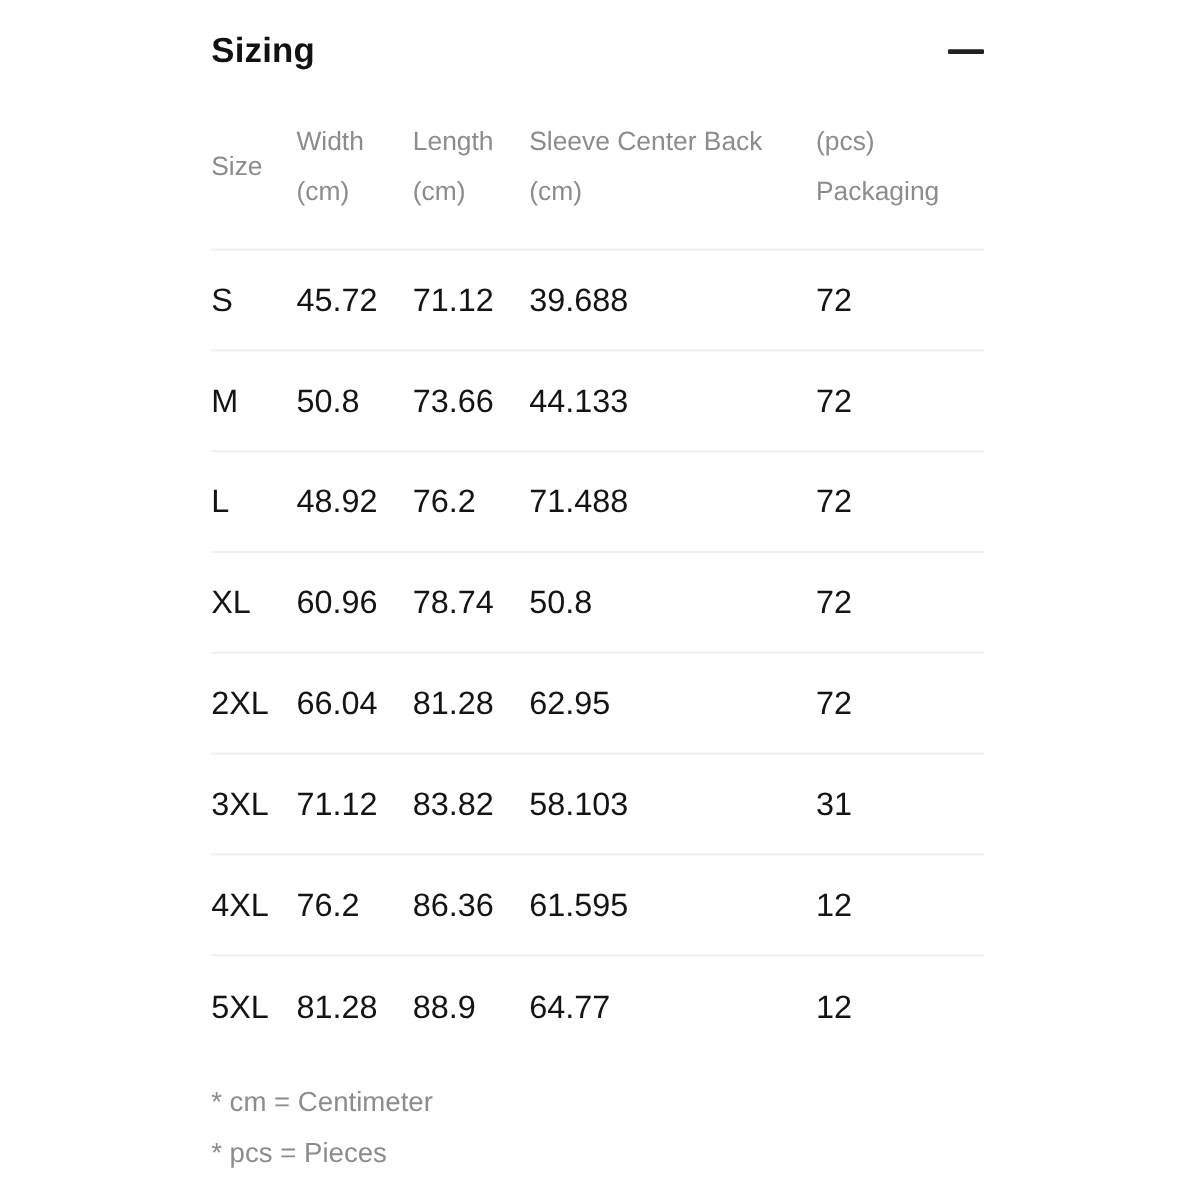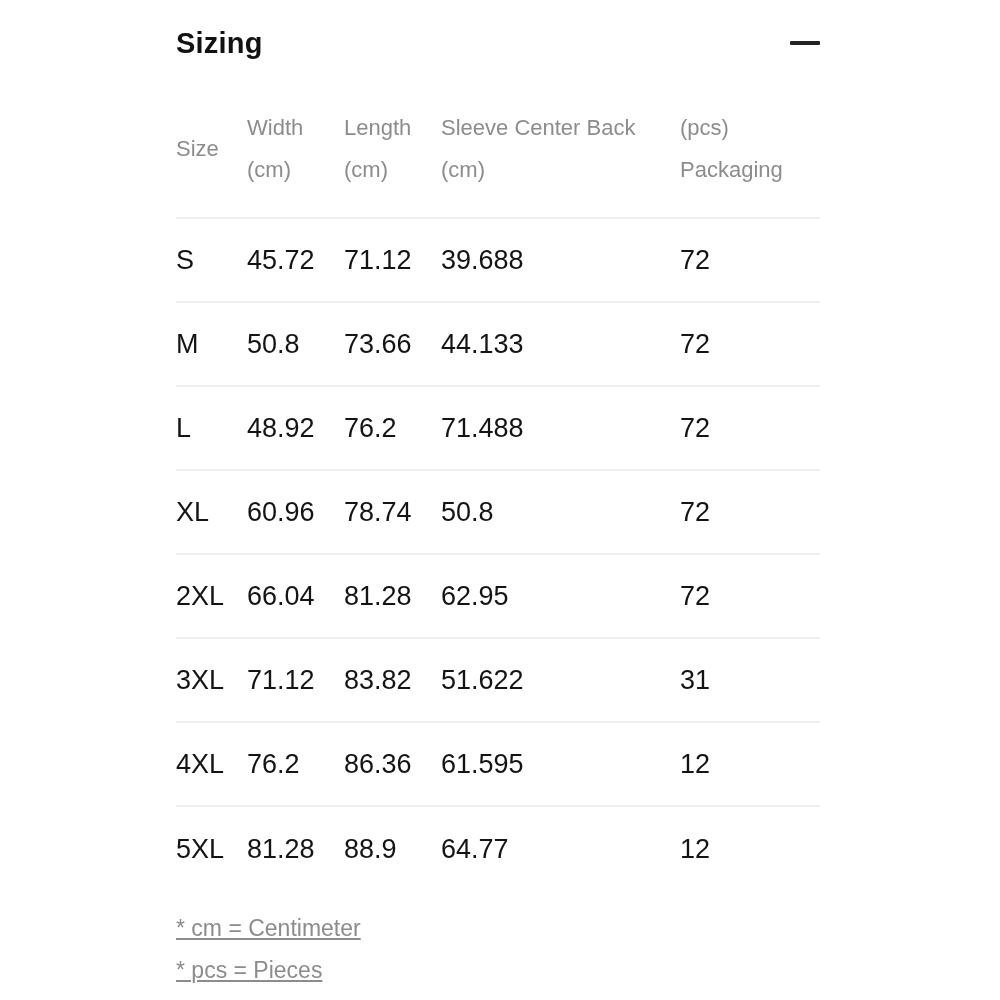--- a/index.html
+++ b/index.html
@@ -38,21 +38,21 @@
     padding: 0;
   }
   .minus-bar {
     display: block;
     width: 30px; height: 4px;
     background: #222222;
     border-radius: 1px;
   }
   .size-table { width: 644px; }
   .thead {
-    margin-top: 46px;
+    margin-top: 36px;
     display: grid;
     grid-template-columns: 71px 97px 97px 239px 140px;
     padding-bottom: 26px;
     border-bottom: 2px solid #f0f0f0;
   }
   .th {
     font-size: 22px;
     color: #8c8c8c;
     font-weight: 400;
     line-height: 42px;
@@ -74,21 +74,20 @@
     font-size: 27px;
     color: #141414;
     text-align: left;
     white-space: nowrap;
   }
   .footnotes { margin-top: 16px; }
   .footnote {
     font-size: 23px;
     color: #8c8c8c;
     line-height: 42px;
-    text-decoration: underline;
   }
 </style>
 </head>
 <body>
 
 <div class="section">
 
   <div class="section-header">
     <div class="section-title">Sizing</div>
     <button class="collapse-btn">
@@ -157,21 +156,21 @@
       <div class="td">66.04</div>
       <div class="td">81.28</div>
       <div class="td">62.95</div>
       <div class="td">72</div>
     </div>
 
     <div class="tr">
       <div class="td">3XL</div>
       <div class="td">71.12</div>
       <div class="td">83.82</div>
-      <div class="td">51.622</div>
+      <div class="td">58.103</div>
       <div class="td">31</div>
     </div>
 
     <div class="tr">
       <div class="td">4XL</div>
       <div class="td">76.2</div>
       <div class="td">86.36</div>
       <div class="td">61.595</div>
       <div class="td">12</div>
     </div>

